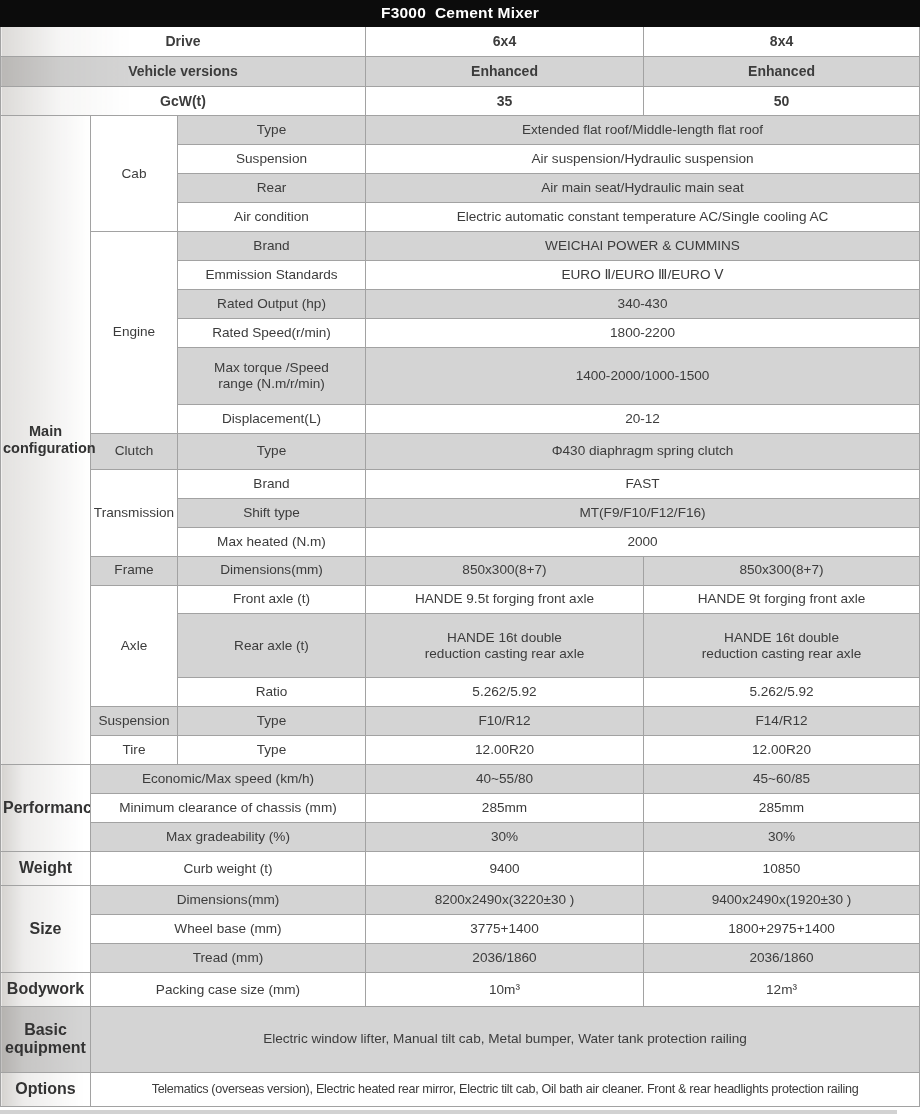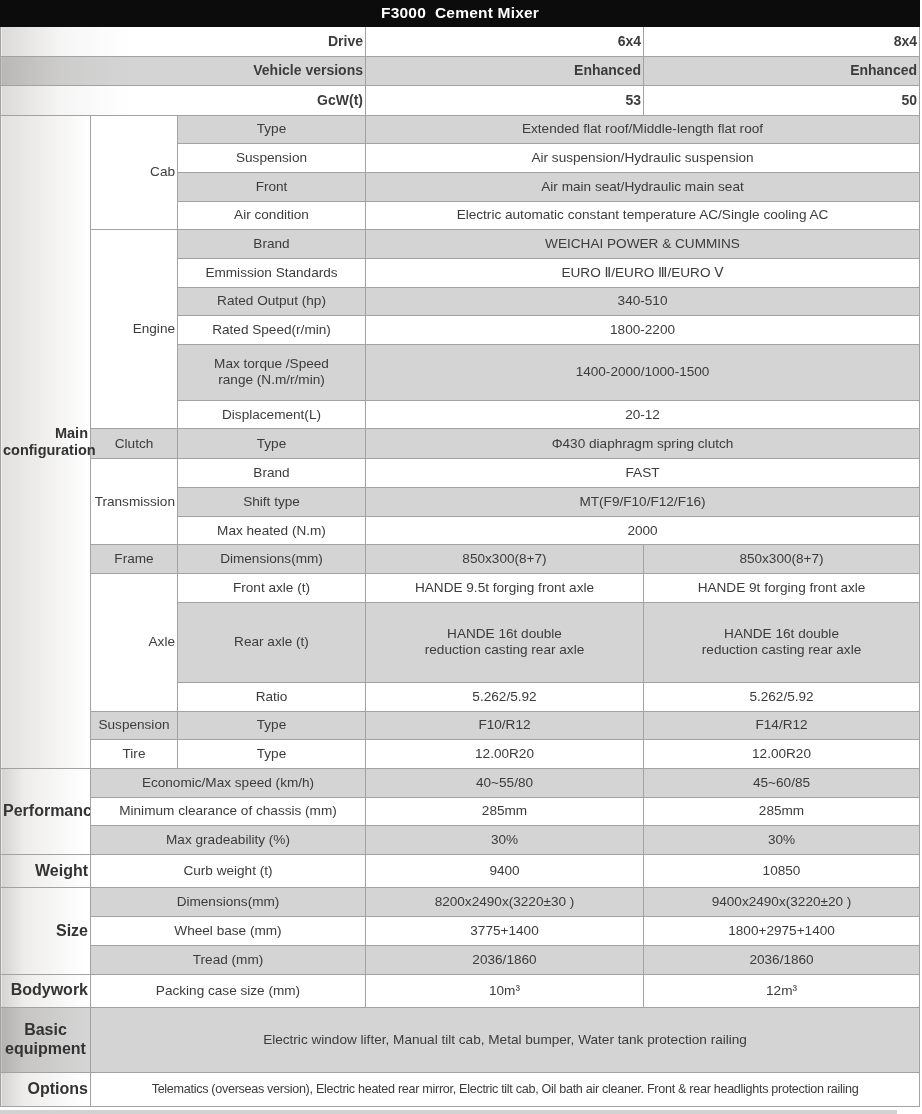--- a/index.html
+++ b/index.html
@@ -5,29 +5,29 @@
   html,body{margin:0;padding:0;background:#fff;}
   body{width:922px;font-family:"Liberation Sans","DejaVu Sans",sans-serif;color:#3c3c3c;}
   table.spec{width:919px;height:1107px;border-collapse:collapse;table-layout:fixed;
              border:1px solid #8f8f8f;}
   td{border:1px solid #a2a2a2;text-align:center;vertical-align:middle;
      font-size:13.6px;line-height:1.18;padding:0 2px;white-space:pre-line;
      overflow:hidden;}
   tr.g td{background-color:#d4d4d4;}
   tr.w td{background-color:#ffffff;}
   tr.title-row{height:26px;}
-  tr.h30{height:30px;}
-  tr.h64{height:80px;margin-top:16px;}
+  tr.h30{height:36px;}
+  tr.h64{height:64px;margin-top:16px;}
   td.title{background:#0c0c0c !important;color:#ffffff;font-weight:bold;
            font-size:15.5px;border:1px solid #0c0c0c;white-space:pre;letter-spacing:.2px;}
-  tr.b td{font-weight:bold;font-size:14px;text-align:right;}
+  tr.b td{font-weight:bold;font-size:14px;}
   td.toplab{background-image:linear-gradient(90deg,rgba(80,70,58,0.20) 0px,rgba(80,70,58,0.05) 60px,rgba(80,70,58,0) 130px);}
   td.c1{font-weight:bold;font-size:16px;color:#333;
         background-image:linear-gradient(90deg,rgba(80,70,58,0.24) 0px,rgba(80,70,58,0.10) 22px,rgba(80,70,58,0) 82px);}
-  td.cw{background-color:#ffffff !important;text-align:right;}
+  td.cw{background-color:#ffffff !important;}
   td.cmain{background-image:linear-gradient(90deg,rgba(80,70,58,0.16) 0px,rgba(80,70,58,0.10) 35px,rgba(255,255,255,0) 88px);
            font-size:14.5px;overflow:visible;margin-left:27px;}
   td.long{font-size:12.6px;letter-spacing:-0.3px;white-space:nowrap;text-align:center;}
   .bottom-strip{width:897px;height:4px;background:#d2d2d2;margin-top:3px;}
 </style>
 </head>
 <body>
 
 <table class="spec">
   <colgroup>
@@ -48,55 +48,55 @@
     <td>6x4</td>
     <td>8x4</td>
   </tr>
   <tr class="g b">
     <td colspan="3" class="toplab">Vehicle versions</td>
     <td>Enhanced</td>
     <td>Enhanced</td>
   </tr>
   <tr class="w b">
     <td colspan="3" class="toplab">GcW(t)</td>
-    <td>53</td>
+    <td>35</td>
     <td>50</td>
   </tr>
 
   <tr class="g">
     <td rowspan="20" class="c1 cw cmain">Main configuration</td>
     <td rowspan="4" class="cw">Cab</td>
     <td>Type</td>
     <td colspan="2">Extended flat roof/Middle-length flat roof</td>
   </tr>
   <tr class="w">
     <td>Suspension</td>
     <td colspan="2">Air suspension/Hydraulic suspension</td>
   </tr>
   <tr class="g">
-    <td>Front</td>
+    <td>Rear</td>
     <td colspan="2">Air main seat/Hydraulic main seat</td>
   </tr>
   <tr class="w">
     <td>Air condition</td>
     <td colspan="2">Electric automatic constant temperature AC/Single cooling AC</td>
   </tr>
 
   <tr class="g">
     <td rowspan="6" class="cw">Engine</td>
     <td>Brand</td>
     <td colspan="2">WEICHAI POWER &amp; CUMMINS</td>
   </tr>
   <tr class="w">
     <td>Emmission Standards</td>
     <td colspan="2">EURO Ⅱ/EURO Ⅲ/EURO Ⅴ</td>
   </tr>
   <tr class="g">
     <td>Rated Output (hp)</td>
-    <td colspan="2">340-510</td>
+    <td colspan="2">340-430</td>
   </tr>
   <tr class="w">
     <td>Rated Speed(r/min)</td>
     <td colspan="2">1800-2200</td>
   </tr>
   <tr class="g">
     <td>Max torque /Speed
 range (N.m/r/min)</td>
     <td colspan="2">1400-2000/1000-1500</td>
   </tr>
@@ -186,21 +186,21 @@
     <td class="c1 cw">Weight</td>
     <td colspan="2">Curb weight (t)</td>
     <td>9400</td>
     <td>10850</td>
   </tr>
 
   <tr class="g">
     <td rowspan="3" class="c1 cw">Size</td>
     <td colspan="2">Dimensions(mm)</td>
     <td>8200x2490x(3220±30 )</td>
-    <td>9400x2490x(3220±20 )</td>
+    <td>9400x2490x(1920±30 )</td>
   </tr>
   <tr class="w">
     <td colspan="2">Wheel base (mm)</td>
     <td>3775+1400</td>
     <td>1800+2975+1400</td>
   </tr>
   <tr class="g">
     <td colspan="2">Tread (mm)</td>
     <td>2036/1860</td>
     <td>2036/1860</td>

